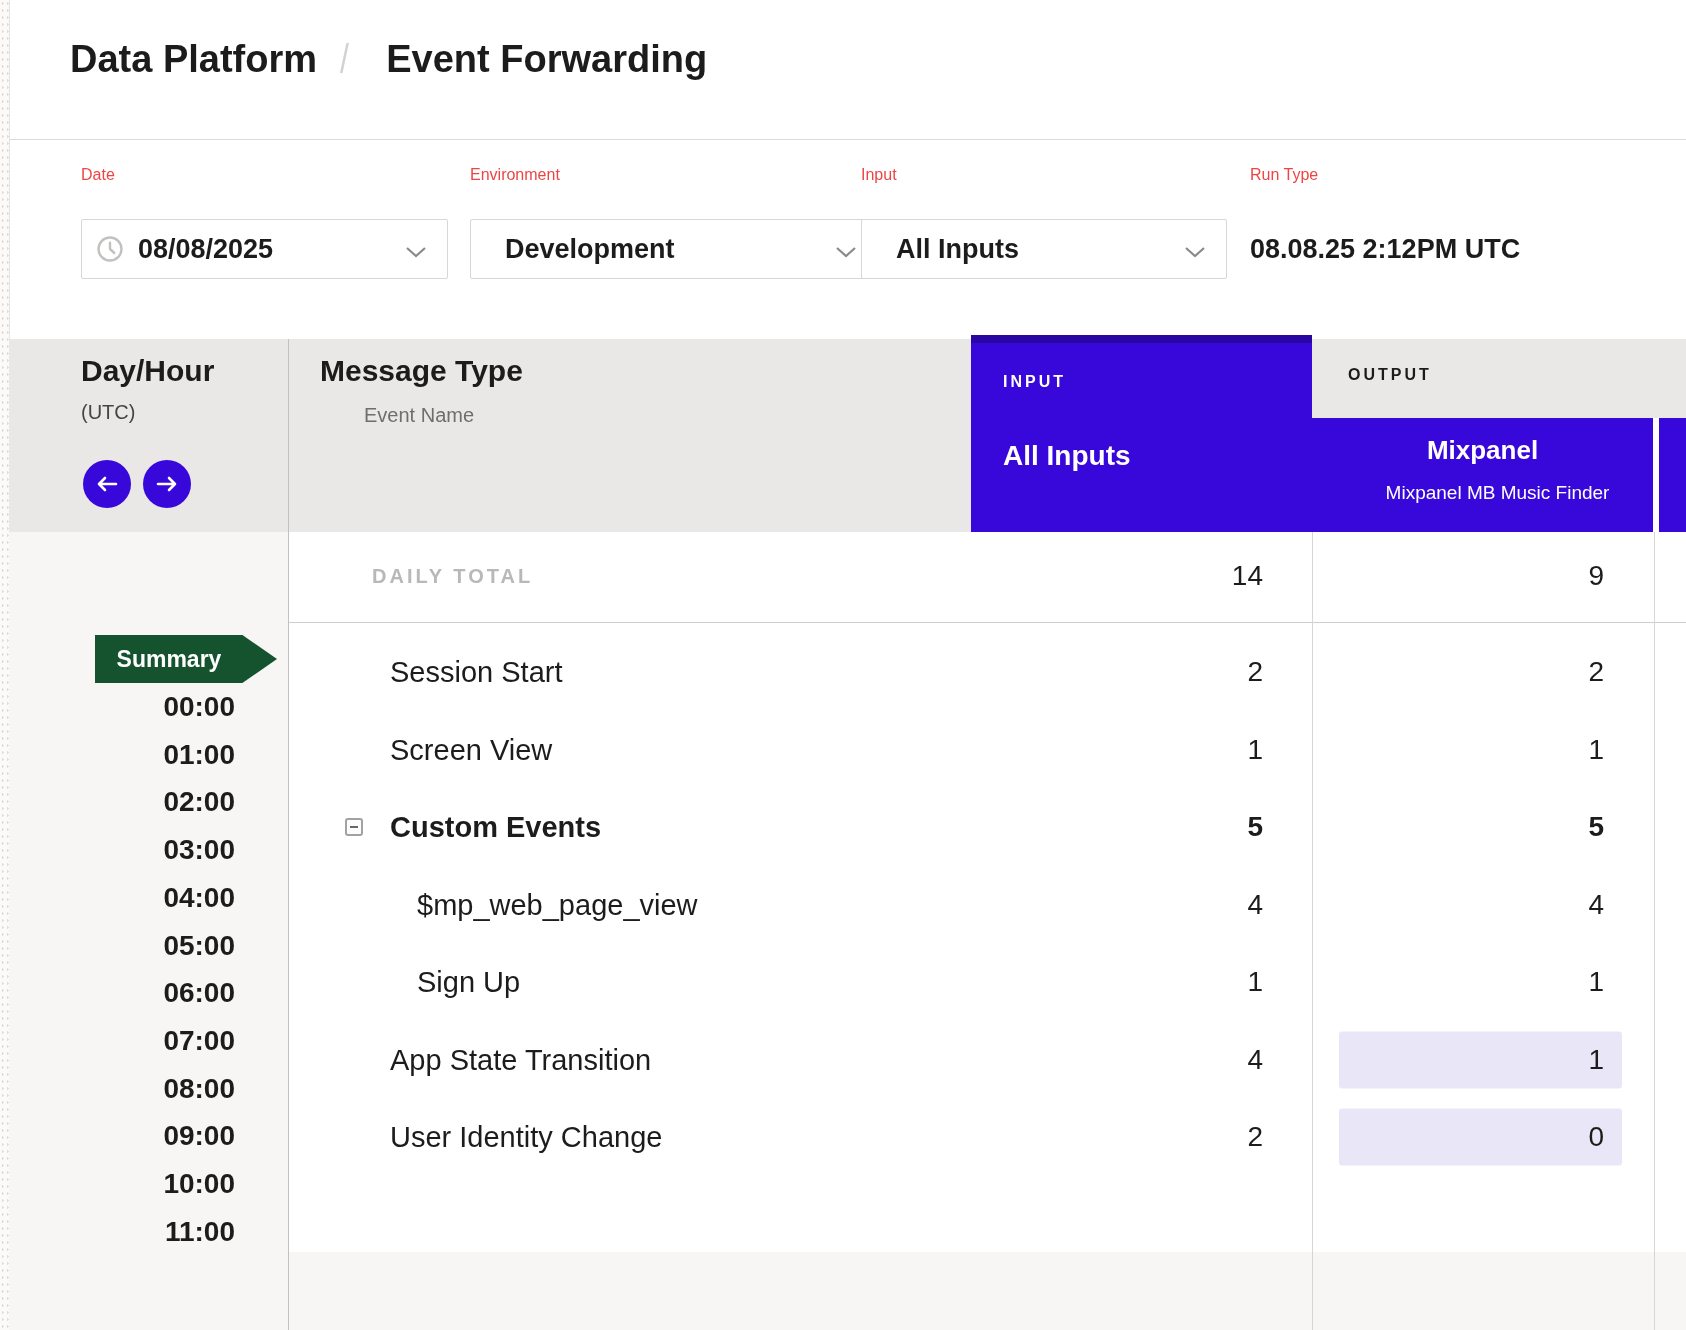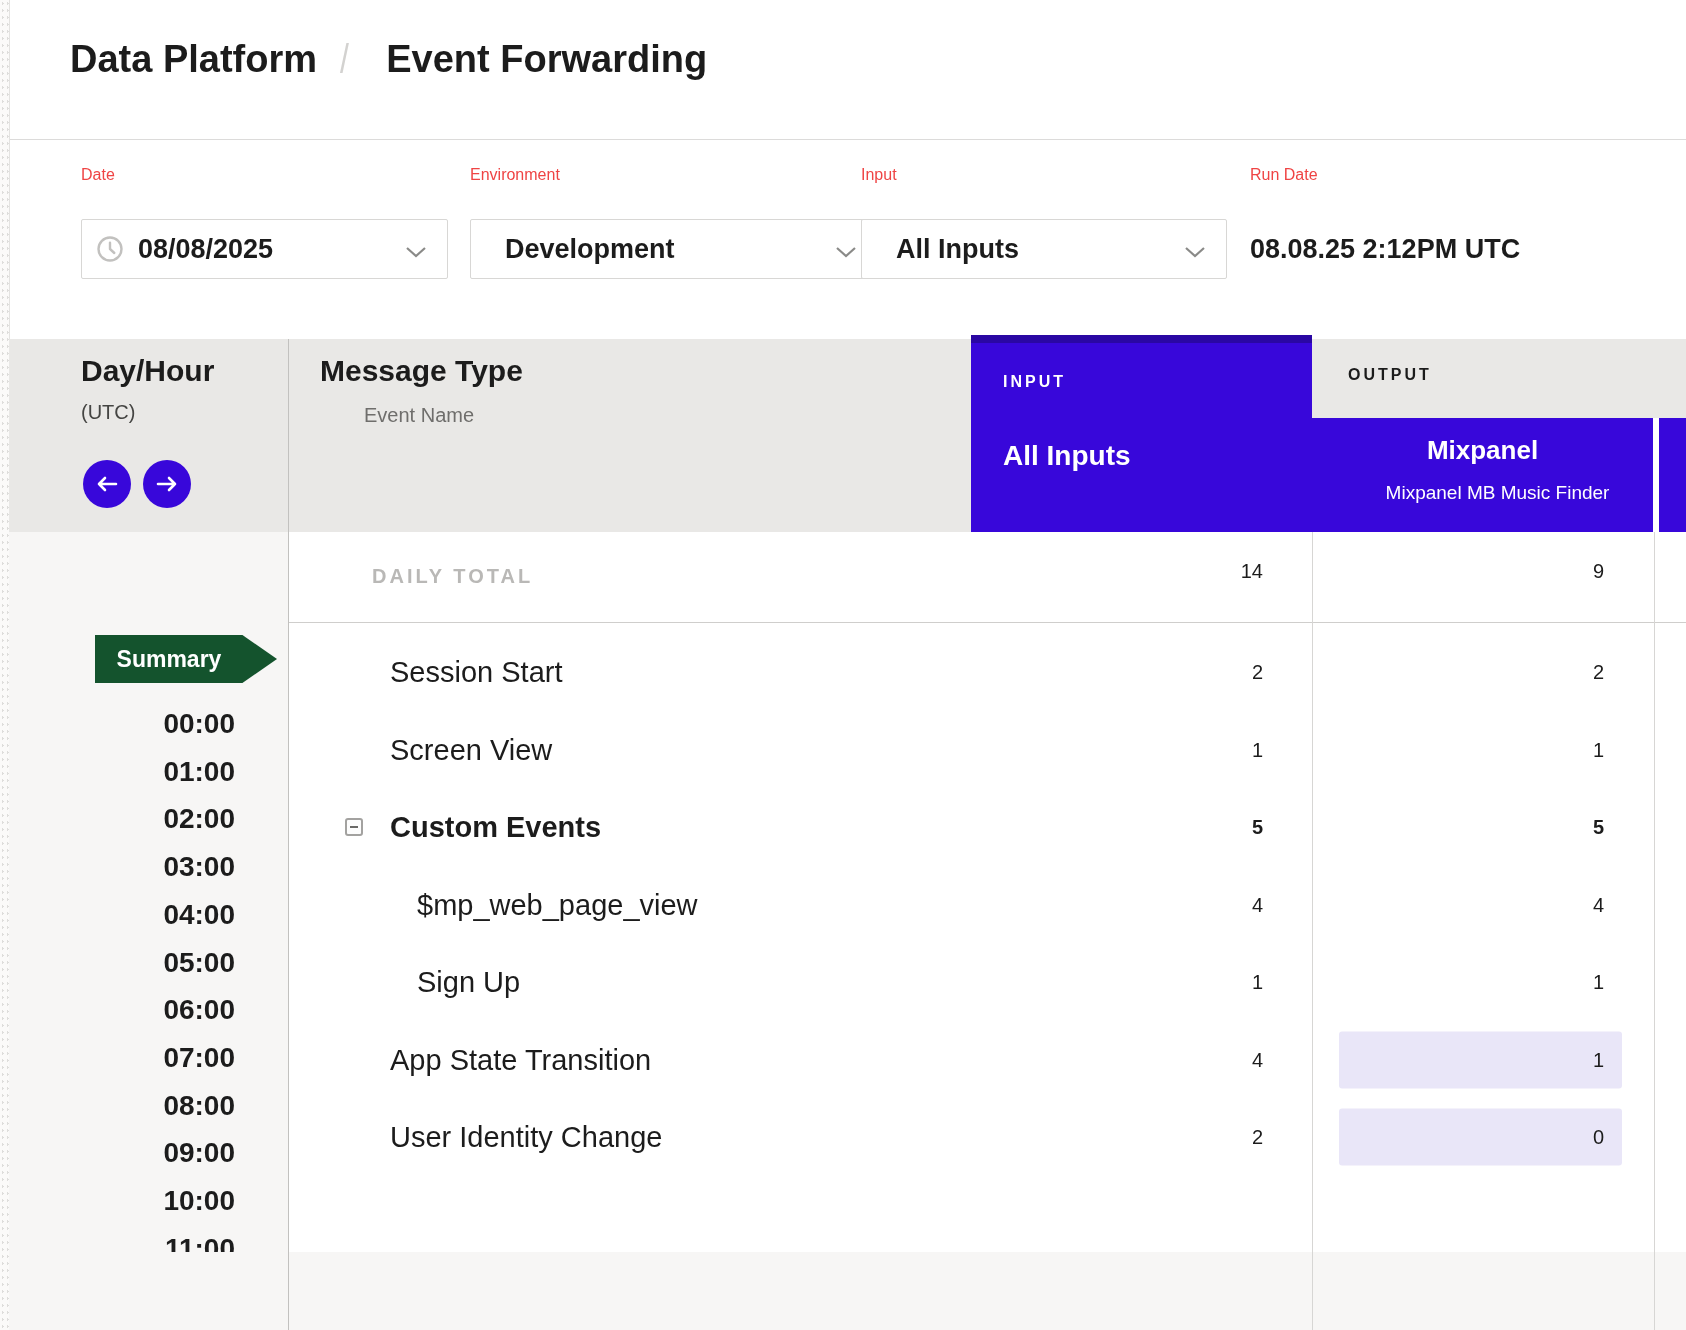--- a/index.html
+++ b/index.html
@@ -49,29 +49,29 @@
   #divider-sidebar{left:288px;top:339px;height:991px;background:#c2c1bf;}
   #divider-col1{left:1312px;top:532px;height:798px;}
   #divider-col2{left:1654px;top:532px;height:798px;}
 
   
   #sidebar{left:9px;top:532px;width:279px;height:798px;background:#F7F6F5;}
   #summary-tag{position:absolute;left:86px;top:103px;width:182px;height:48px;background:#14532d;
                clip-path:polygon(0 0,81% 0,100% 50%,81% 100%,0 100%);color:#fff;font-size:23px;font-weight:700;
                display:flex;align-items:center;justify-content:center;padding-right:34px;box-sizing:border-box;cursor:pointer;}
   .hour{position:absolute;left:0;width:226px;text-align:right;font-size:28px;font-weight:600;height:28px;
-        line-height:28px;cursor:pointer;margin-top:17px;}
+        line-height:28px;cursor:pointer;}
 
   
   #footer-band{left:9px;top:1252px;width:1677px;height:78px;background:#F7F6F5;}
 
   
   #daily-total-row{left:288px;top:532px;width:1398px;height:90px;border-bottom:1px solid #cfcecc;background:#fff;}
   #daily-total-label{position:absolute;left:84px;top:33px;font-size:20px;font-weight:700;letter-spacing:3px;color:#B9B8B6;}
-  .val{position:absolute;font-size:20px;color:#1C1C1C;text-align:right;}
+  .val{position:absolute;font-size:28px;color:#1C1C1C;text-align:right;}
   #daily-total-row .val{top:28px;}
 
   
   .row{position:absolute;left:288px;width:1398px;height:78px;}
   .row .label{position:absolute;left:102px;top:50%;transform:translateY(-50%);font-size:29px;}
   .row.indent .label{left:129px;}
   .row.bold .label,.row.bold .val{font-weight:700;}
   .row .val{top:50%;transform:translateY(-50%);}
   .val.in{right:423px;}
   .val.out{right:82px;}
@@ -91,21 +91,21 @@
   <div id="top-header" class="abs"></div>
   <div id="breadcrumb" class="abs">
     <span class="crumb">Data Platform</span>
     <span class="crumb-sep">/</span>
     <span class="crumb">Event Forwarding</span>
   </div>
 
   <div class="abs f-label" style="left:81px">Date</div>
   <div class="abs f-label" style="left:470px">Environment</div>
   <div class="abs f-label" style="left:861px">Input</div>
-  <div class="abs f-label" style="left:1250px">Run Date</div>
+  <div class="abs f-label" style="left:1250px">Run Type</div>
 
   <div class="abs field" style="left:81px;width:367px">
     <span style="margin-left:14px;display:flex">
       <svg width="28" height="28" viewBox="0 0 28 28">
           <circle cx="14" cy="14" r="11.5" fill="none" stroke="#C2C1BF" stroke-width="2.4"></circle>
           <path d="M14 14 L14 7.6 M14 14 L18.3 18" fill="none" stroke="#C2C1BF" stroke-width="2.4" stroke-linecap="round"></path>
         </svg>
     </span>
     <span style="margin-left:14px">08/08/2025</span>
     <span class="chev">

